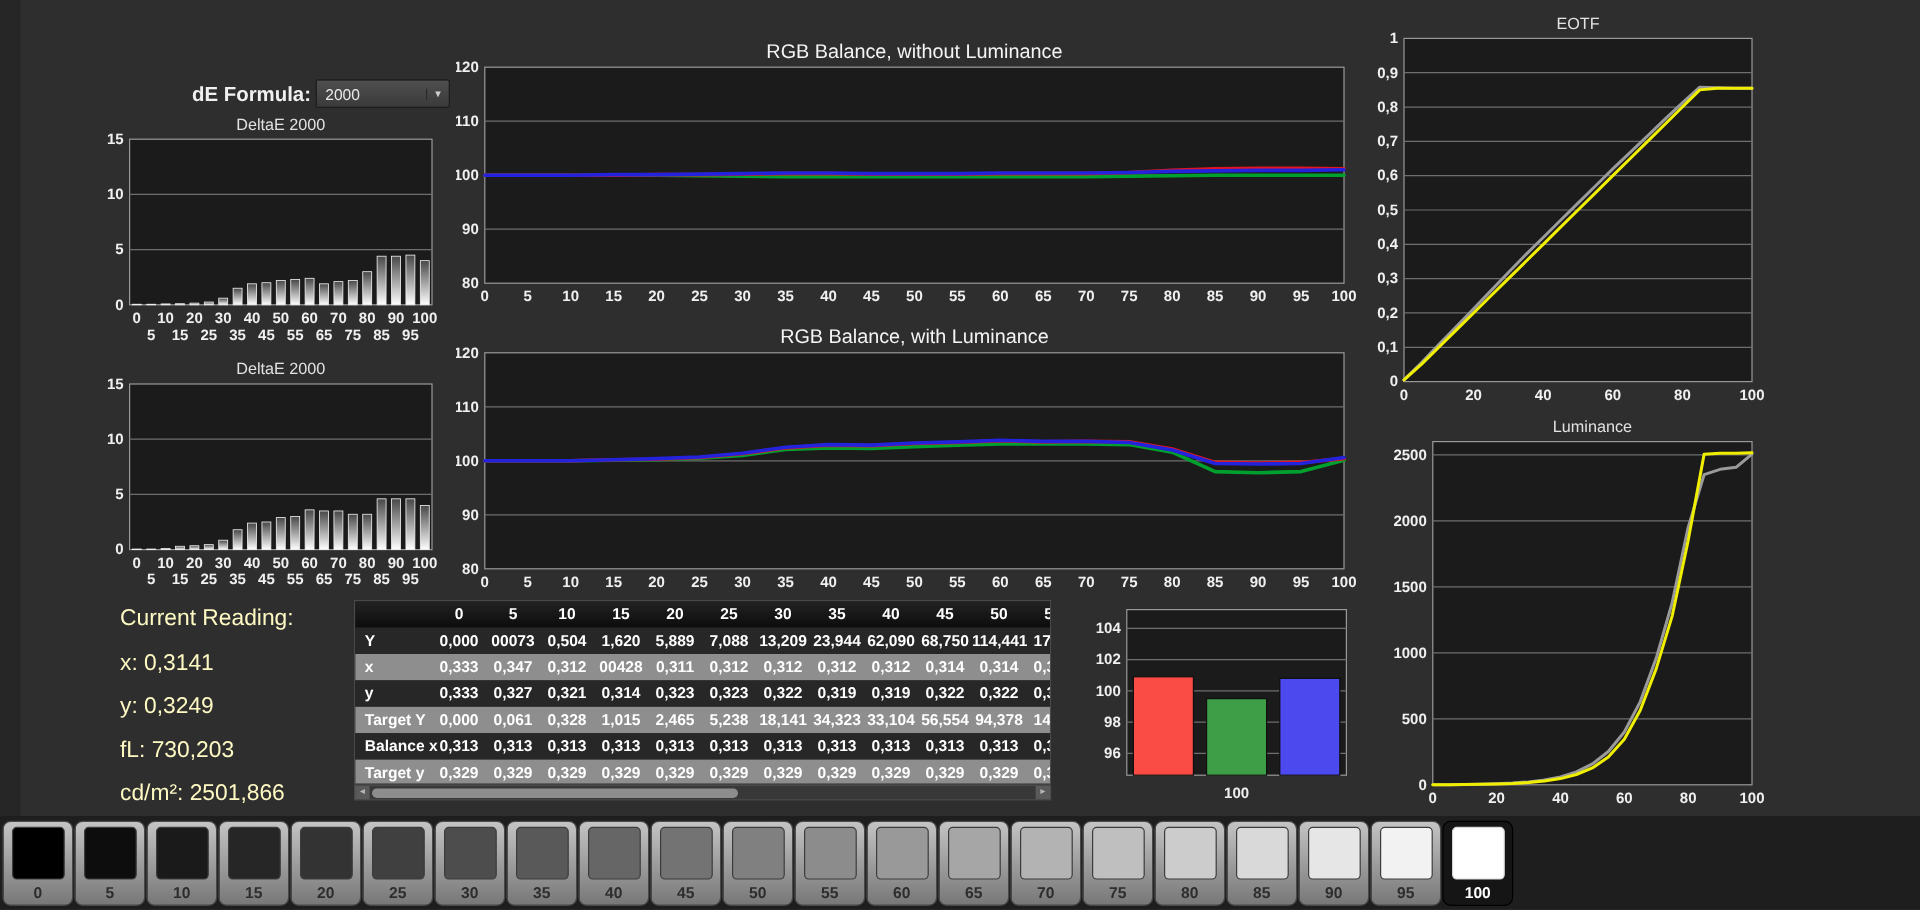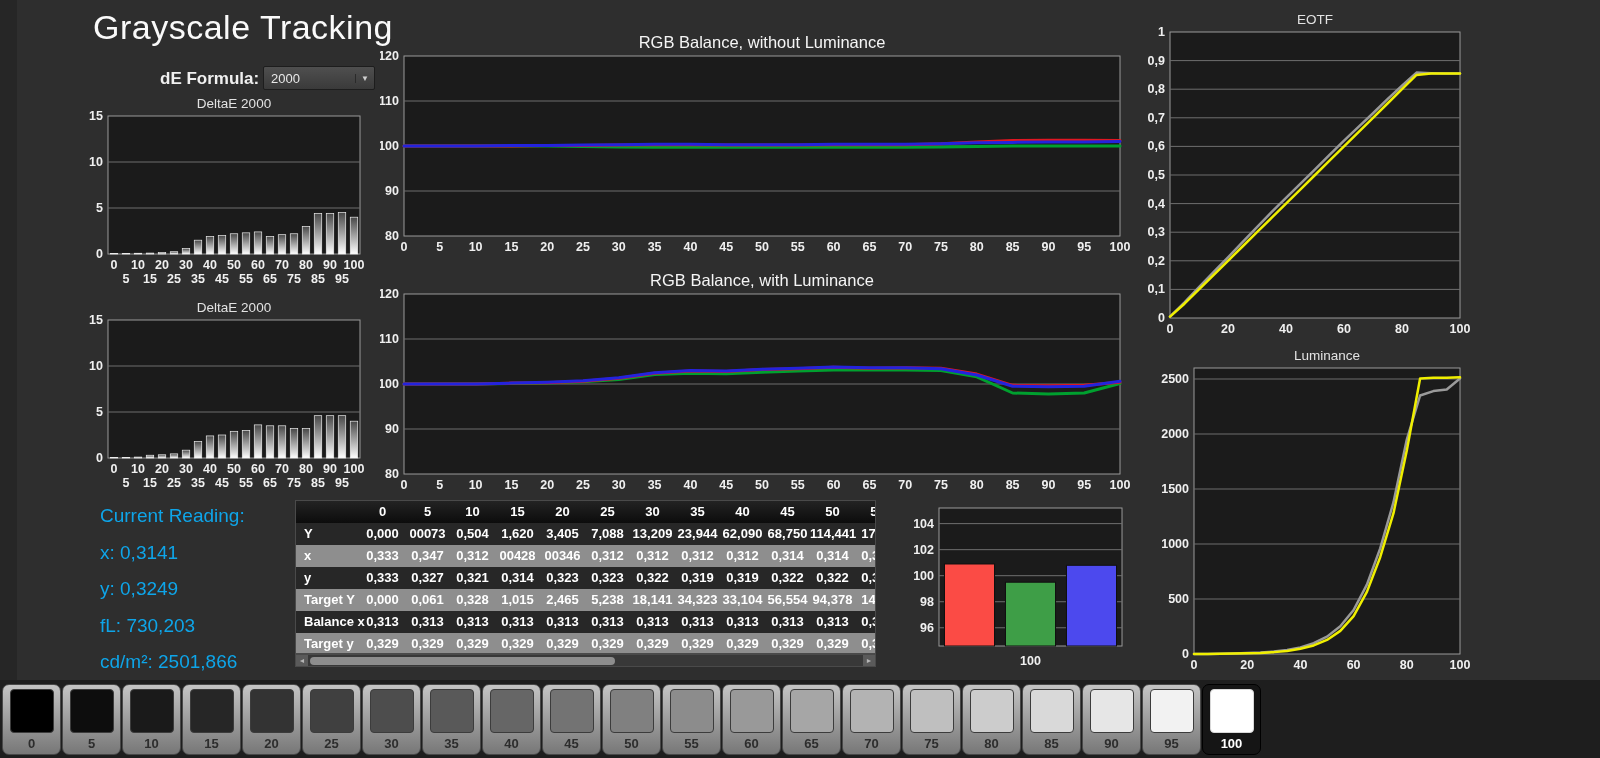--- a/index.html
+++ b/index.html
@@ -17,21 +17,21 @@
   #c-deltae-1{left:78px;top:96px;width:294px;height:196px;}
   #c-deltae-2{left:78px;top:300px;width:294px;height:196px;}
   #c-rgb-1{left:380px;top:26px;width:758px;height:236px;}
   #c-rgb-2{left:380px;top:264px;width:758px;height:236px;}
   #c-eotf{left:1140px;top:10px;width:332px;height:334px;}
   #c-lum{left:1150px;top:346px;width:322px;height:334px;}
   #c-rgbbars{left:905px;top:498px;width:225px;height:172px;}
   svg text.tick{font-family:"Liberation Sans",sans-serif;font-size:12.5px;font-weight:700;fill:#f0f0f0;}
   svg text.ctitle{font-family:"Liberation Sans",sans-serif;font-size:13.5px;fill:#e2e2e2;}
   svg text.ctitle-big{font-family:"Liberation Sans",sans-serif;font-size:16.5px;fill:#f5f5f5;}
-  .reading{position:absolute;left:100px;top:505px;color:#0ea5e9;font-size:19px;}
+  .reading{position:absolute;left:100px;top:505px;color:#fef9c3;font-size:19px;}
   .reading div{margin-bottom:14.5px;}
   
   #data-table{position:absolute;left:295px;top:500px;width:581px;height:154px;overflow:hidden;
     border:1px solid #4a4a4a;box-sizing:border-box;background:#1d1d1d;}
   .trow{display:flex;height:22px;line-height:22px;font-size:13px;font-weight:700;color:#fff;white-space:nowrap;}
   .trow.thead{background:linear-gradient(#232323,#0c0c0c);}
   .trow.dark{background:#272727;}
   .trow.gray{background:#8e8e8e;}
   .tlabel{flex:0 0 64px;width:64px;padding-left:8px;box-sizing:border-box;text-align:left;}
   .tcell{flex:0 0 45px;width:45px;text-align:center;}
@@ -49,21 +49,20 @@
   .patch.selected{background:#151515;border-color:#000;}
   .patch.selected .sw{border:1px solid #d8d8d8;}
   .patch.selected .lbl{color:#fff;}
 </style>
 </head>
 <body>
 
 <div id="app">
   <div class="edge"></div>
 
-  <div class="page-title">Grayscale Tracking</div>
 
   <div class="de-label">dE Formula:</div>
   <div class="dropdown">
     <span class="val">2000</span>
     <span class="dd-arrow">▼</span>
   </div>
 
   <div class="chart" id="c-deltae-1"><svg width="294" height="196">
         <defs>
           <linearGradient id="g0" x1="0" y1="0" x2="0" y2="1">
@@ -348,36 +347,36 @@
         <div class="tcell">45</div>
         <div class="tcell">50</div>
         <div class="tcell">55</div>
       </div>
       <div class="trow dark">
         <div class="tlabel">Y</div>
         <div class="tcell">0,000</div>
         <div class="tcell">00073</div>
         <div class="tcell">0,504</div>
         <div class="tcell">1,620</div>
-        <div class="tcell">3,405</div>
+        <div class="tcell">5,889</div>
         <div class="tcell">7,088</div>
         <div class="tcell">13,209</div>
         <div class="tcell">23,944</div>
         <div class="tcell">62,090</div>
         <div class="tcell">68,750</div>
         <div class="tcell">114,441</div>
         <div class="tcell">176,7</div>
       </div>
       <div class="trow gray">
         <div class="tlabel">x</div>
         <div class="tcell">0,333</div>
         <div class="tcell">0,347</div>
         <div class="tcell">0,312</div>
         <div class="tcell">00428</div>
-        <div class="tcell">00346</div>
+        <div class="tcell">0,311</div>
         <div class="tcell">0,312</div>
         <div class="tcell">0,312</div>
         <div class="tcell">0,312</div>
         <div class="tcell">0,312</div>
         <div class="tcell">0,314</div>
         <div class="tcell">0,314</div>
         <div class="tcell">0,315</div>
       </div>
       <div class="trow dark">
         <div class="tlabel">y</div>

